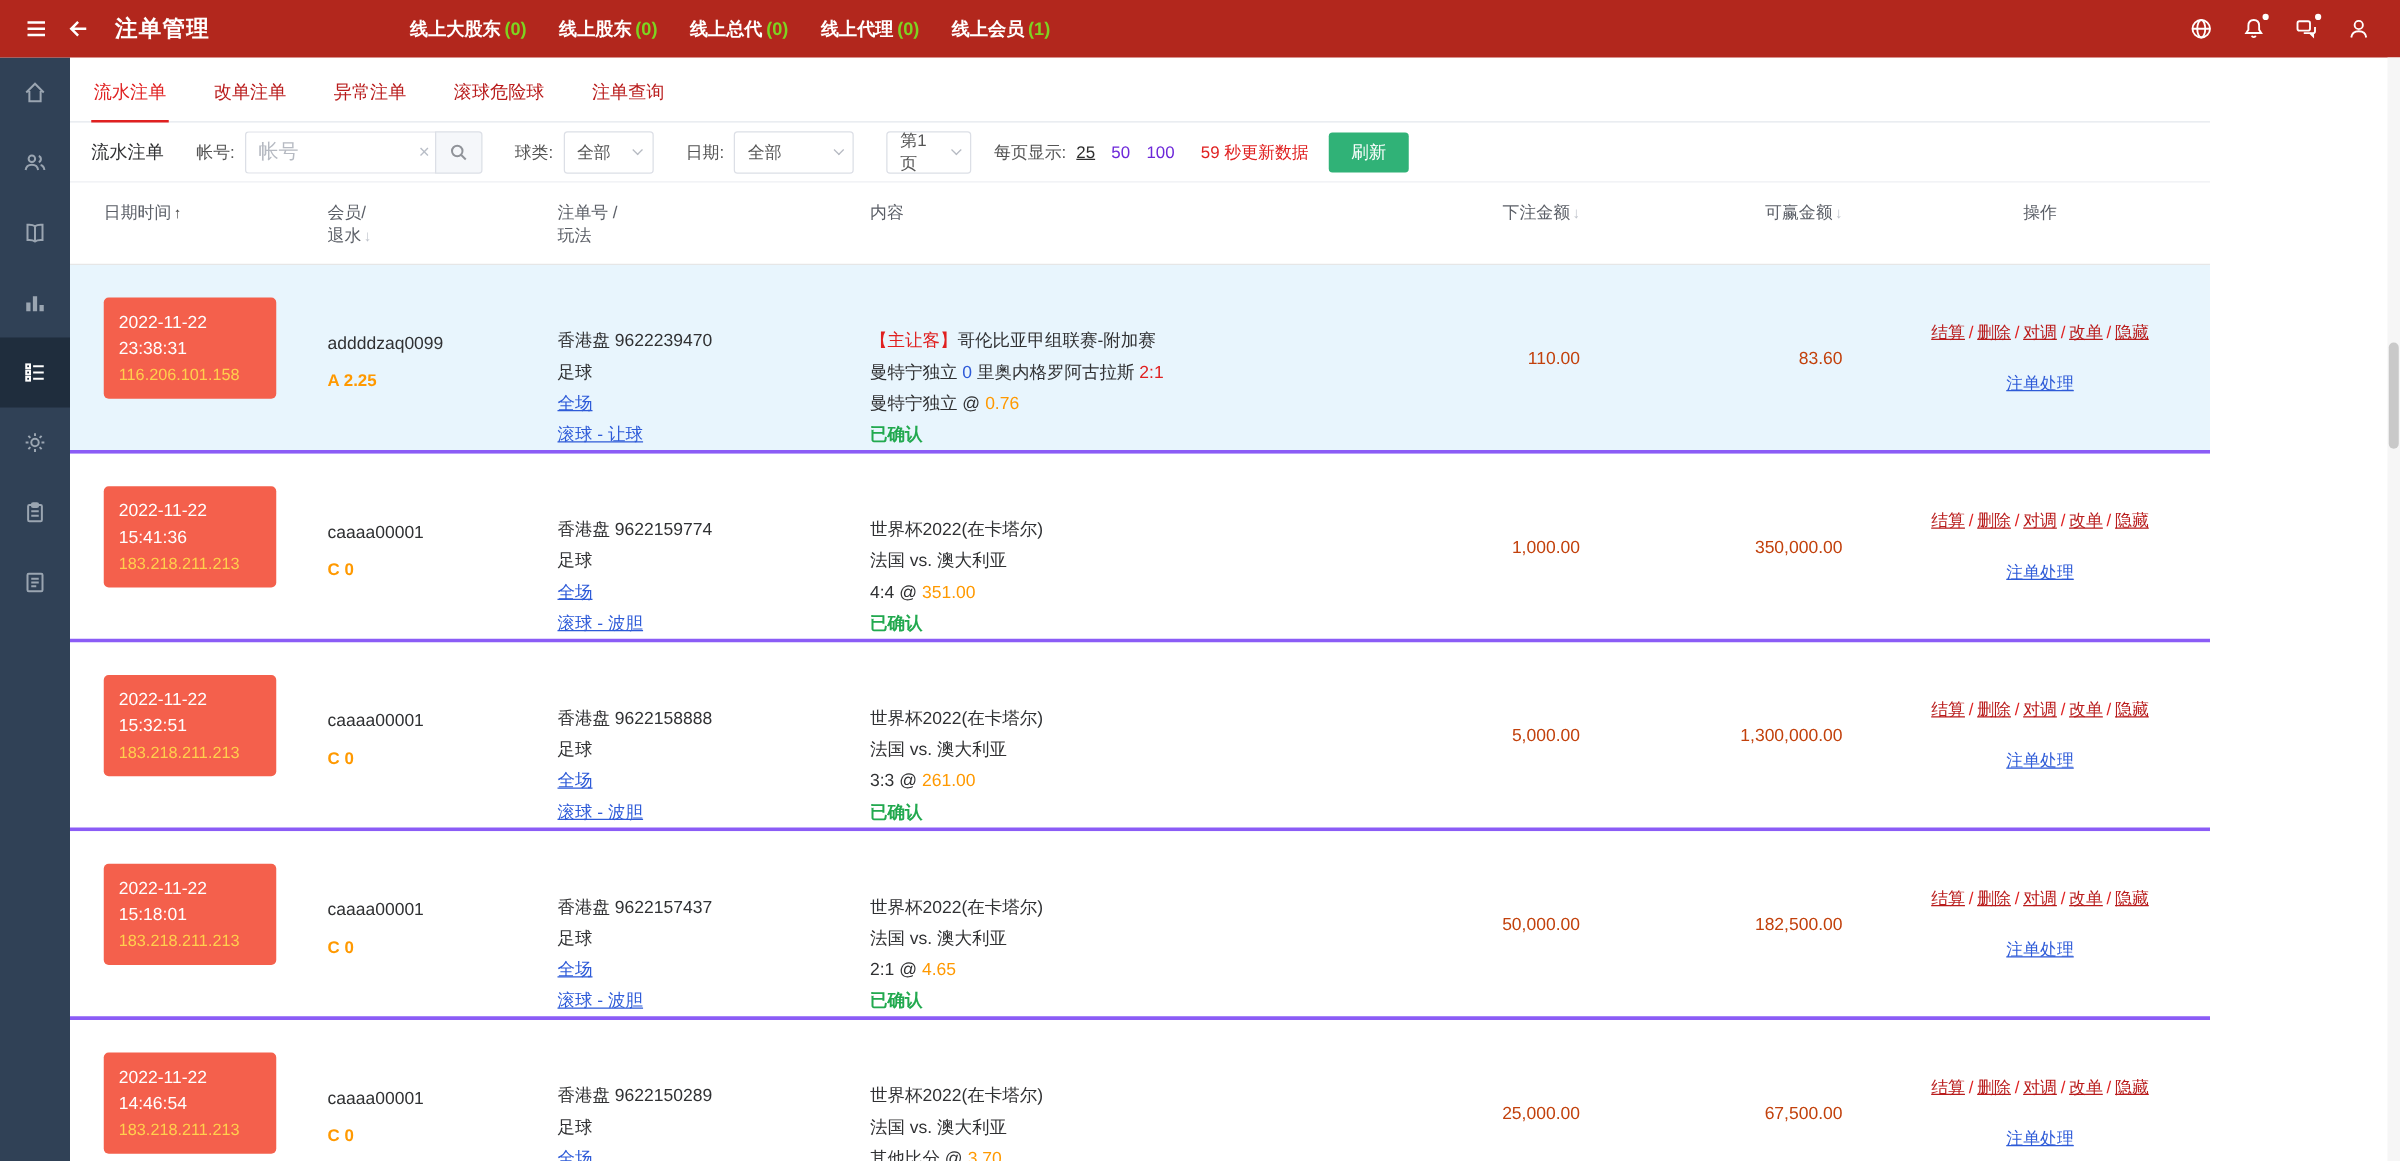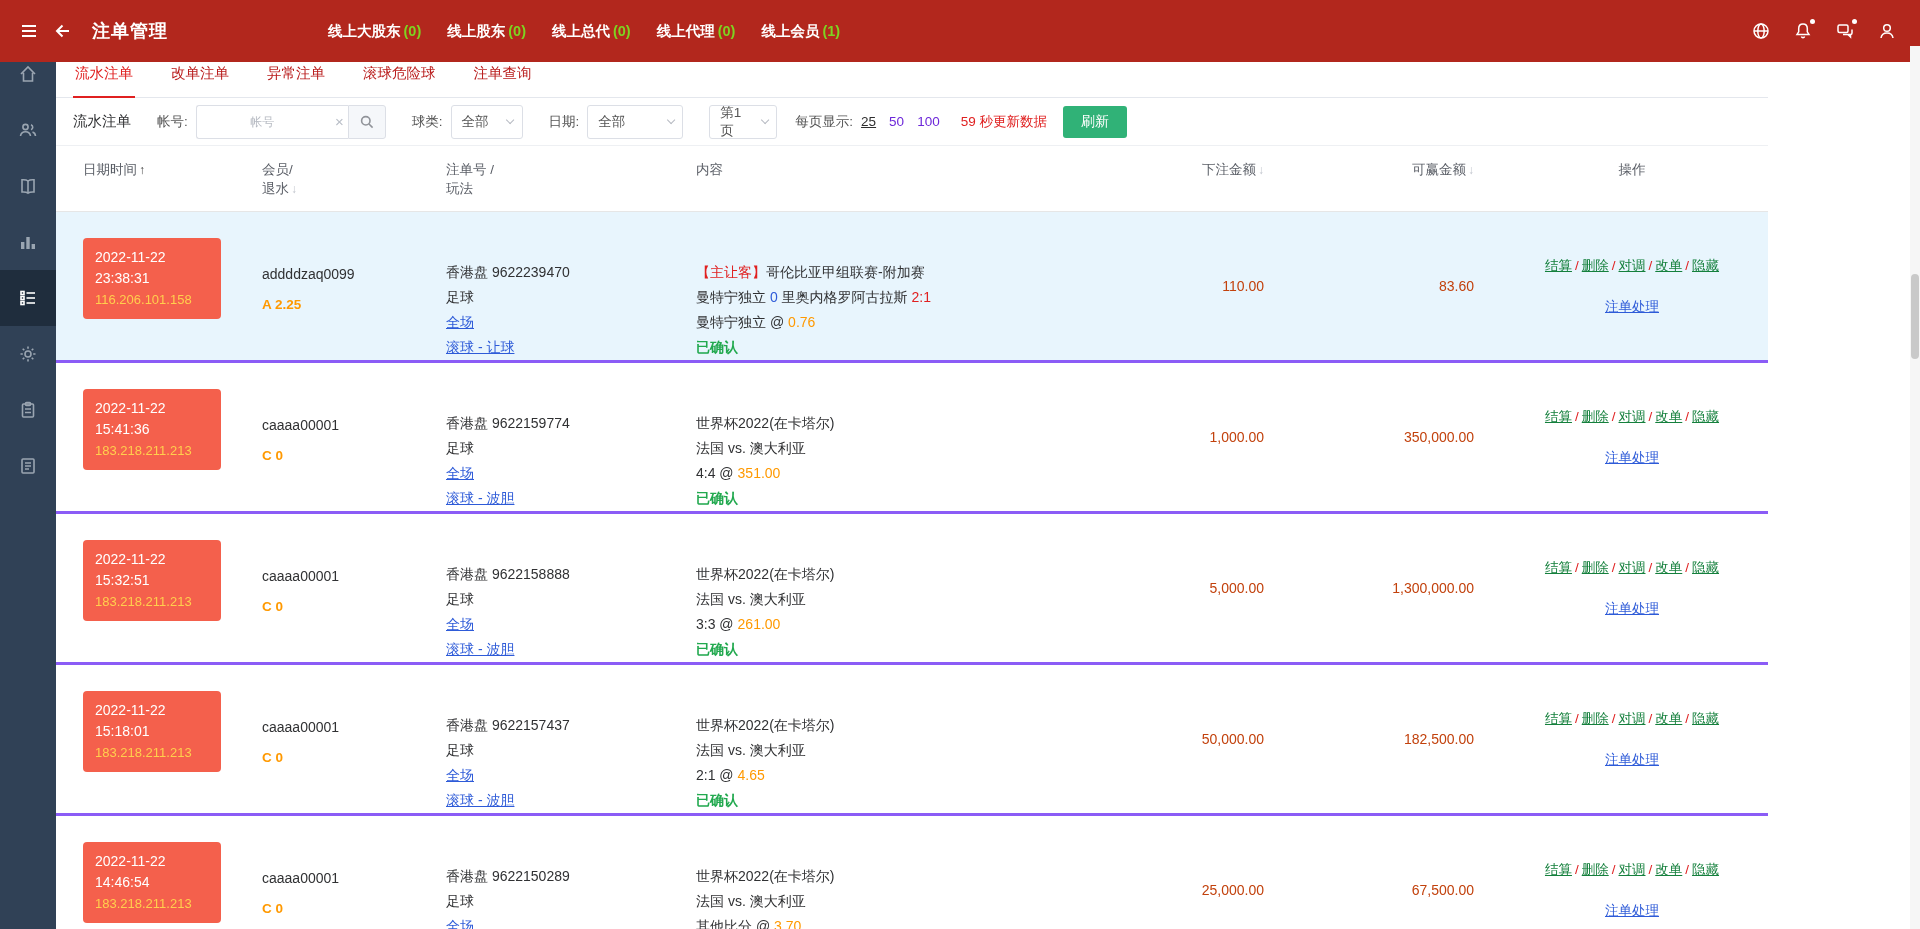--- a/index.html
+++ b/index.html
@@ -1,21 +1,21 @@
 <!DOCTYPE html>
 <html><head>
 <meta charset="utf-8">
 <style>
   * { margin:0; padding:0; box-sizing:border-box; }
   html,body { width:1920px; height:929px; overflow:hidden; background:#fff;
     font-family:"Liberation Sans","DejaVu Sans",sans-serif; color:#303133; }
   .screen { position:relative; width:1920px; height:929px; }
 
   
-  .topbar { position:absolute; top:0; left:0; width:1920px; height:62px;
+  .topbar { position:absolute; top:0; left:0; width:1920px; height:46px;
     background:#b2271d; display:flex; align-items:center; color:#fff; z-index:20; }
   .icon-btn { background:none; border:none; color:#fff; width:34px; height:34px;
     display:flex; align-items:center; justify-content:center; cursor:pointer; }
   .topbar .icon-btn:first-child { margin-left:12px; }
   .app-title { font-size:18px; font-weight:bold; margin-left:12px; letter-spacing:1px; }
   .top-nav { display:flex; gap:26px; margin-left:160px;justify-content:space-between; }
   .top-nav a { color:#fff; font-size:14.5px; font-weight:bold; text-decoration:none; cursor:pointer; white-space:nowrap; }
   .top-nav .cnt { color:#7ed321; font-weight:bold; margin-left:3px; }
   .top-right { margin-left:auto; margin-right:18px; display:flex; gap:12px; }
   .top-right .icon-btn { position:relative; width:30px; }
@@ -35,22 +35,22 @@
   .tab { font-size:14.5px; color:#b91c1c; padding:0 2px 14px 2px; cursor:pointer; position:relative; white-space:nowrap; }
   .tab.active { color:#e02020; }
   .tab.active::after { content:""; position:absolute; left:0; right:0; bottom:-1px; height:2px; background:#e02020; }
 
   .toolbar { height:48px; display:flex; align-items:center; padding-left:17px;
     border-bottom:1px solid #eef0f3; font-size:13.5px; color:#555; }
   .panel-title { font-size:14.5px; color:#303133; margin-right:26px; }
   .f-label { margin-right:8px; white-space:nowrap; }
   .input-group { position:relative; display:flex; margin-right:26px; }
   .input-group input { width:152px; height:34px; border:1px solid #dcdfe6; border-right:none;
-    border-radius:3px 0 0 3px; padding:0 30px 0 10px; font-size:12px; color:#0f172a; outline:none;
-    font-family:"Liberation Sans","DejaVu Sans",sans-serif;text-align:center; }
+    border-radius:3px 0 0 3px; padding:0 30px 0 10px; font-size:16px; color:#0f172a; outline:none;
+    font-family:"Liberation Sans","DejaVu Sans",sans-serif; }
   .input-group input::placeholder { color:#b6bac2; }
   .clear-x { position:absolute; right:42px; top:8px; color:#b9bec7; font-size:15px; cursor:pointer; line-height:18px; }
   .search-btn { width:38px; height:34px; border:1px solid #dcdfe6; background:#f5f7fa; color:#909399;
     border-radius:0 3px 3px 0; display:flex; align-items:center; justify-content:center; cursor:pointer; }
   .select { height:34px; border:1px solid #dcdfe6; border-radius:3px; background:#fff;
     display:inline-flex; align-items:center; justify-content:space-between; padding:0 8px 0 10px;
     margin-right:26px; color:#555; cursor:pointer; }
   .select .chev { border:solid #b6bac2; border-width:0 1.5px 1.5px 0; padding:2.6px;
     transform:rotate(45deg); margin:-3px 0 0 10px; }
   .sel-sport { width:72px; }
@@ -77,21 +77,21 @@
   .cell { padding-top:48px; line-height:25px; }
   .c-date { padding:26px 0 0 27px; }
   .date-badge { width:138px; background:#f4604c; border-radius:4px; color:#fff;
     padding:9px 12px; font-size:14px; line-height:21px; }
   .date-badge .ip { color:#ffcf4d; font-size:13px; }
   .c-member { padding-top:50px; }
   .rebate { color:#ff9900; font-weight:bold; font-size:13.5px; margin-top:5px; }
   .c-amount { display:flex; align-items:center; justify-content:flex-end; padding:0 22px 0 0; color:#c2410c; }
   .c-actions { display:flex; flex-direction:column; align-items:center; justify-content:center; gap:16px;
     font-size:13.5px; padding-top:0; }
-  .act-line a { color:#15803d; text-decoration:underline; margin:0 1px; cursor:pointer; }
+  .act-line a { color:#b91c1c; text-decoration:underline; margin:0 1px; cursor:pointer; }
   .act-line .sep { color:#e02020; margin:0 2px; }
   .blue-link { color:#2e5bd8; text-decoration:underline; cursor:pointer; }
   .line .red, .red { color:#e02020; }
   .line .blue { color:#2e5bd8; }
   .line .orange { color:#ff9900; margin-left:4px; }
   .line .green { color:#22a94f; font-weight:bold; }
   .order-line { line-height:25px; }
 
   
   .vscroll { position:absolute; top:46px; right:0; width:10px; height:883px; background:#f6f6f6; z-index:30; }

